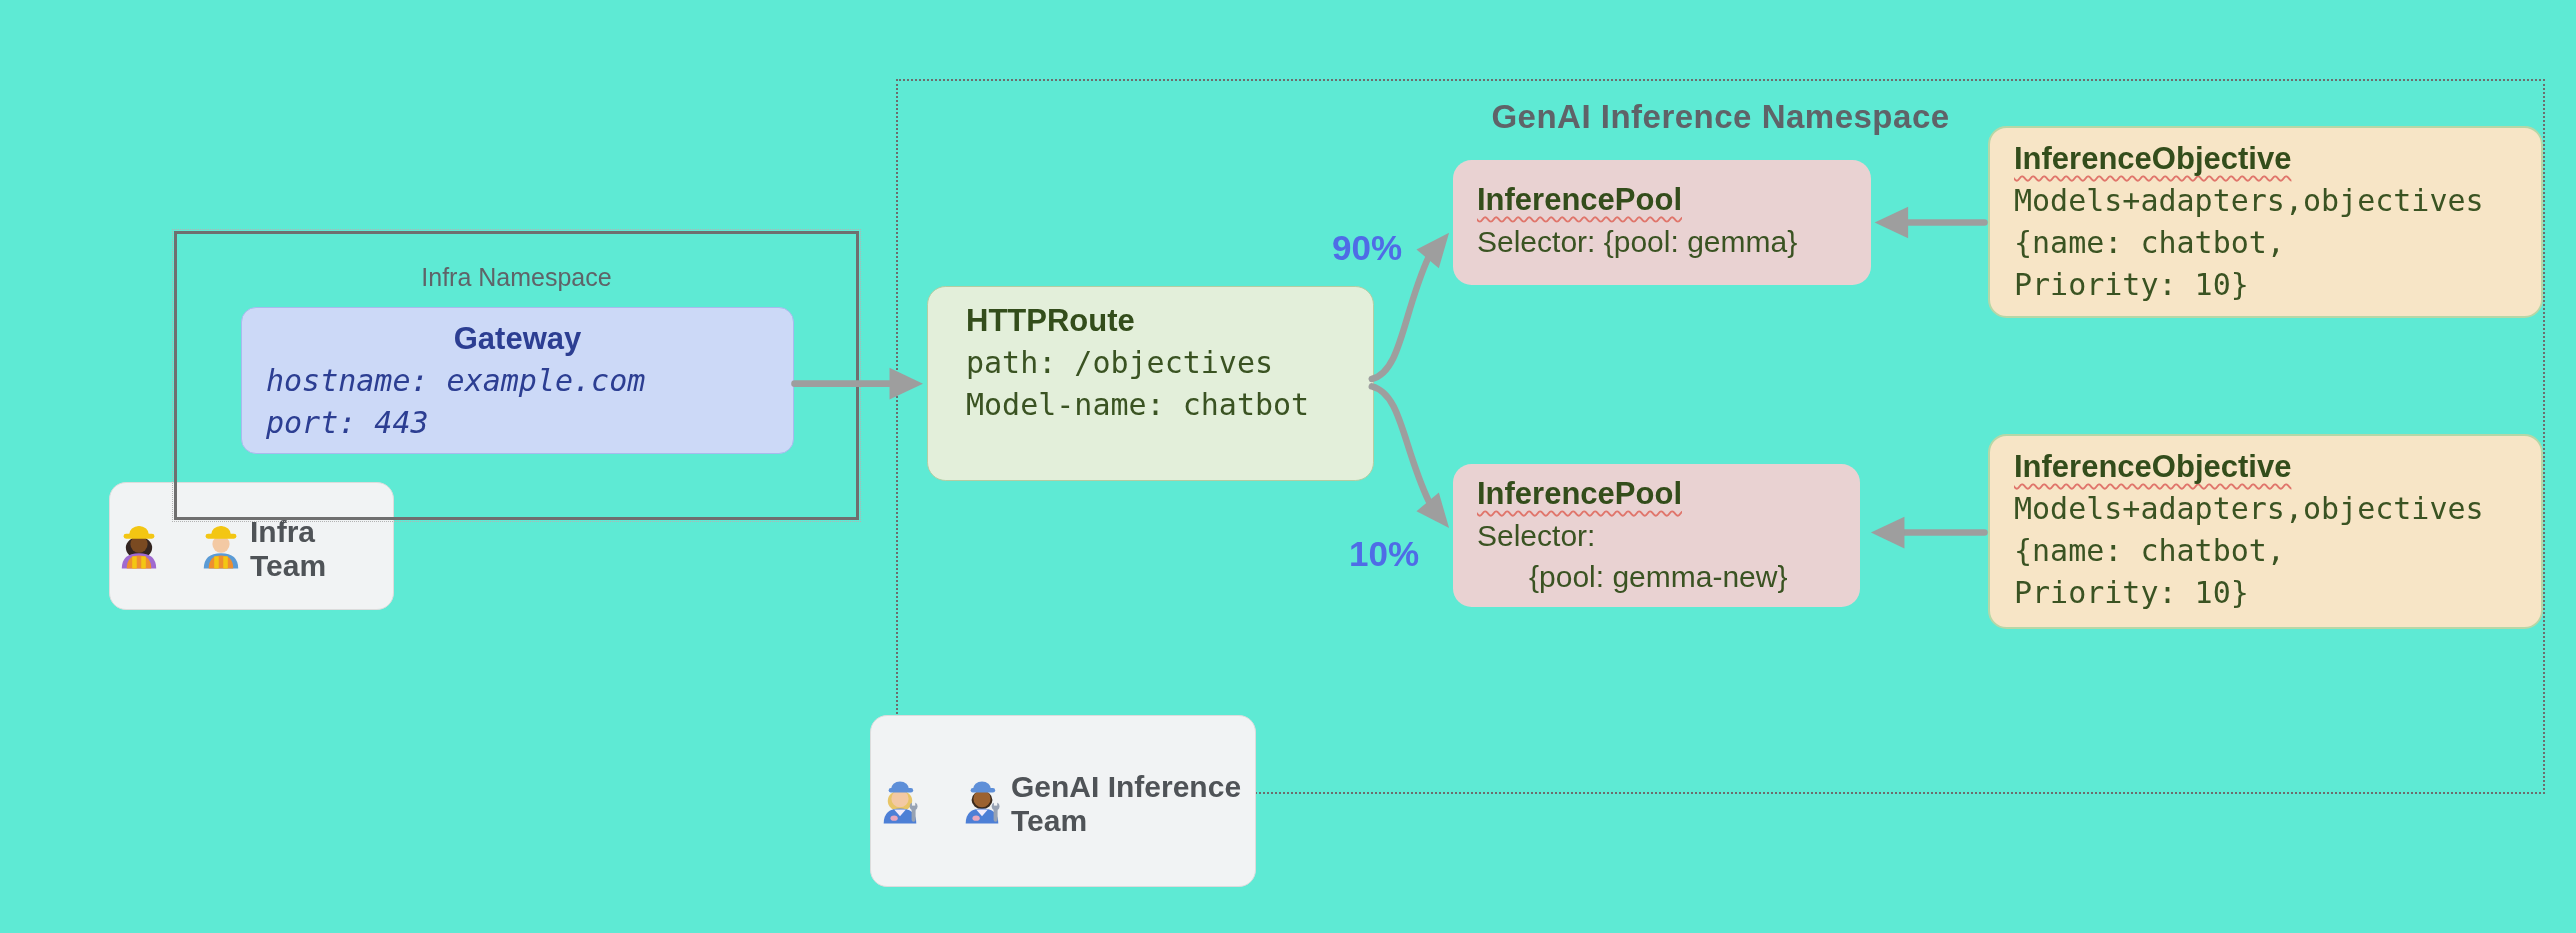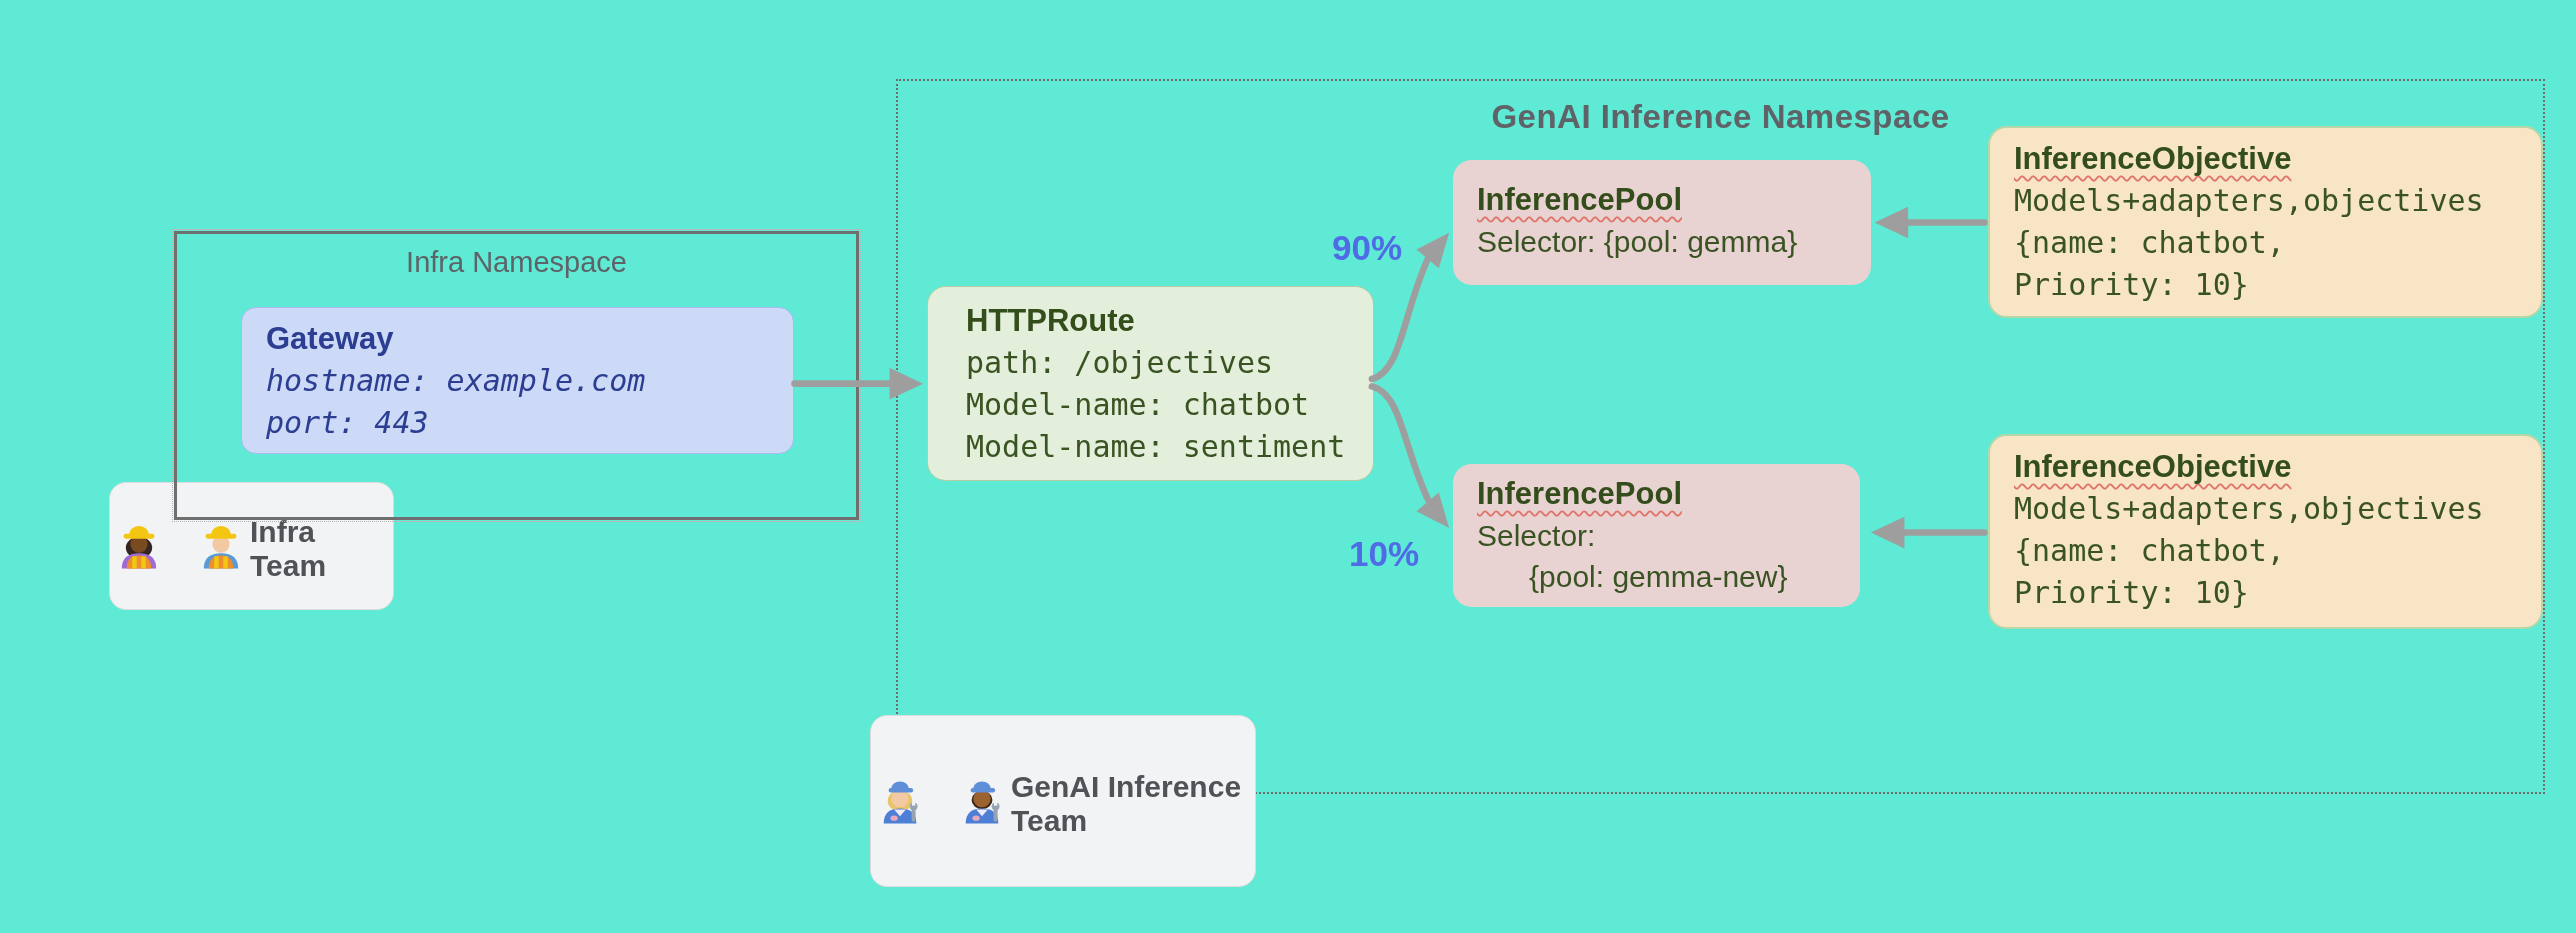--- a/index.html
+++ b/index.html
@@ -8,38 +8,38 @@
     font-family:"Liberation Sans",sans-serif;
   }
   .abs{position:absolute;box-sizing:border-box;}
 
   
   .infra-ns{
     border:3.7px solid #6f6f6f;background:transparent;z-index:4;
     outline:1.9px dotted #b3b3b3;outline-offset:1.9px;pointer-events:none;
   }
   .ns-label{
-    position:absolute;top:12px;left:0;width:100%;text-align:center;
-    font-size:29px;color:#5f6368;
+    position:absolute;top:29px;left:0;width:100%;text-align:center;
+    font-size:25px;color:#5f6368;
   }
   .genai-ns{border:2.8px dotted #6d6d6d;background:transparent;z-index:1;}
   .genai-ns-label{
     position:absolute;top:17px;left:0;width:100%;text-align:center;
     font-size:33px;font-weight:bold;color:#5f6368;letter-spacing:0.5px;
   }
 
   
   .resource{z-index:5;border-radius:18.6px;padding:13px 24px;}
   .gateway{background:#ccd9f7;border:1.9px solid #a8baee;border-radius:15px;padding:10.2px 24px;}
   .route{background:#e3efda;border:1.9px solid #b4cda2;padding-left:38px;}
   .pool{background:#e9d2d2;border:none;}
   .objective{background:#f7e5c6;border:2.8px solid #b6d7a7;}
 
   .res-title{font-size:31px;font-weight:bold;color:#334d1b;line-height:42px;white-space:pre;}
-  .gw-title{color:#2c3e92;}
+  .gw-title{color:#2c3e92;text-align:center;}
   .squiggle{
     display:inline-block;
     text-decoration-line:underline;text-decoration-style:wavy;
     text-decoration-color:#e0756b;text-decoration-thickness:2.3px;
     text-underline-offset:5.6px;
   }
   .mono{font-family:"DejaVu Sans Mono",monospace;font-size:30px;line-height:42px;color:#3a5322;white-space:pre;}
   .gw-mono{color:#2c3e92;font-style:italic;}
   .sans-body{font-size:30px;line-height:41px;color:#3a5322;white-space:pre;}
   .indent{padding-left:52px;}
@@ -106,21 +106,20 @@
   <div class="abs resource gateway" style="left:241px;top:307px;width:553px;height:147px;">
     <div class="res-title gw-title">Gateway</div>
     <div class="mono gw-mono">hostname: example.com</div>
     <div class="mono gw-mono">port: 443</div>
   </div>
 
   <div class="abs resource route" style="left:927px;top:286px;width:447px;height:195px;">
     <div class="res-title">HTTPRoute</div>
     <div class="mono">path: /objectives</div>
     <div class="mono">Model-name: chatbot</div>
-    <div class="mono">Model-name: sentiment</div>
   </div>
 
   <div class="abs resource pool" style="left:1453px;top:160px;width:418px;height:125px;padding-top:18.6px;">
     <div class="res-title"><span class="squiggle">InferencePool</span></div>
     <div class="sans-body">Selector: {pool: gemma}</div>
   </div>
 
   <div class="abs resource pool" style="left:1453px;top:464px;width:407px;height:143px;padding-top:9.3px;">
     <div class="res-title"><span class="squiggle">InferencePool</span></div>
     <div class="sans-body">Selector:</div>

